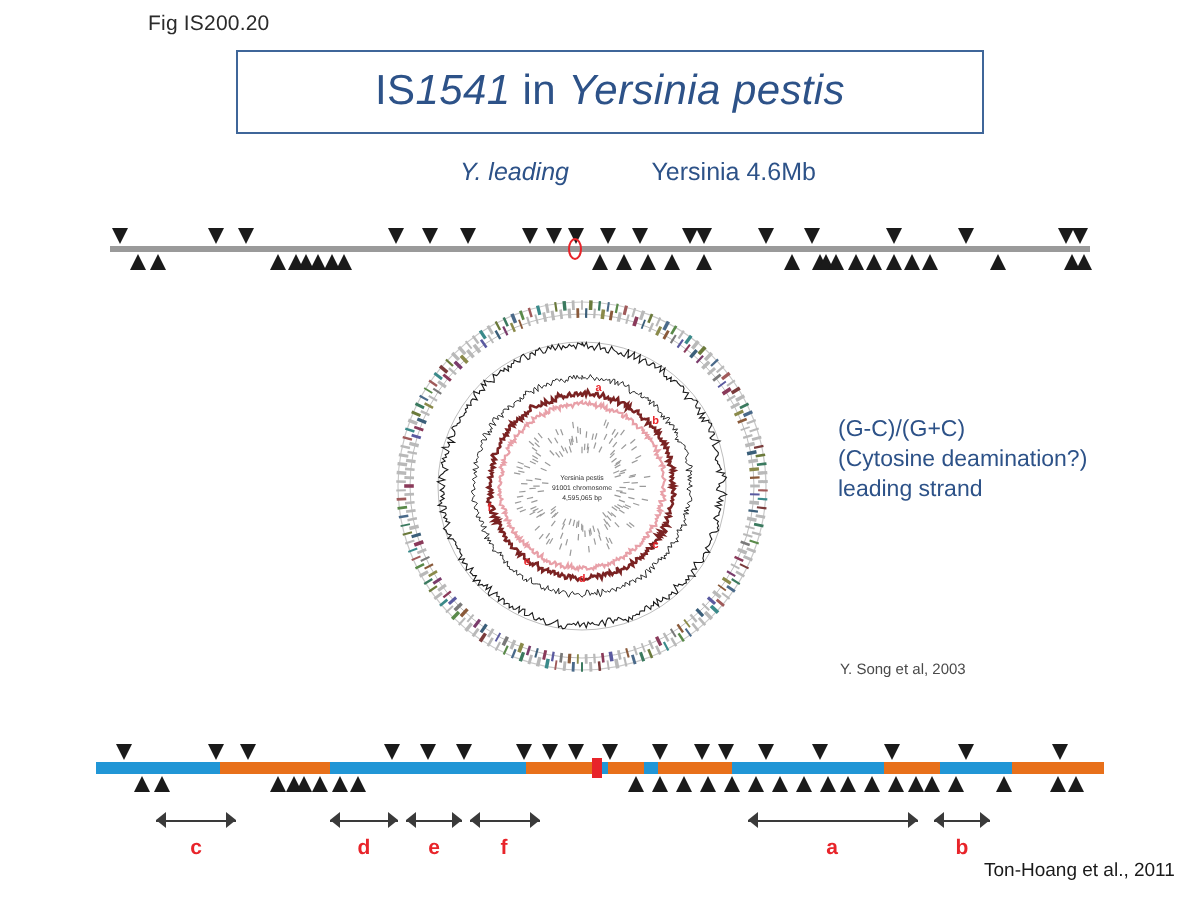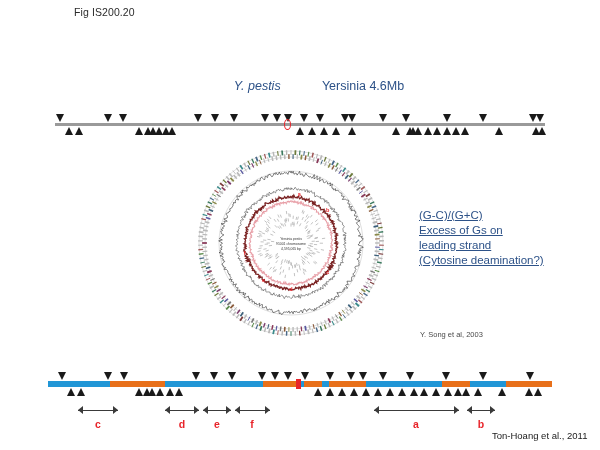--- a/index.html
+++ b/index.html
@@ -70,21 +70,21 @@
     border-radius:50%;box-sizing:border-box;background:transparent;
   }
   .redblock{position:absolute;width:5px;height:10px;background:#e8242a;}
 
   
   .circos{position:absolute;left:196px;top:148px;width:190px;height:190px;}
 
   
   .note{
     position:absolute;left:419px;top:208px;
-    font-size:11.5px;line-height:15px;color:#2d5288;text-decoration:underline;
+    font-size:11.5px;line-height:15px;color:#2d5288;
   }
   .cite-song{
     position:absolute;left:420px;top:330px;
     font-size:7.5px;color:#4a4a4a;
   }
   .cite-ton{
     position:absolute;left:492px;top:430px;
     font-size:9.5px;color:#1a1a1a;
   }
 
@@ -101,22 +101,25 @@
   }
 </style>
 </head>
 <body>
 
 <div class="slide">
 
 
   <div class="fig-label">Fig IS200.20</div>
 
-
-  <div class="subtitle"><span><i>Y. pestis</i><span> Yersinia 4.6Mb</span></span></div>
+  <div class="title-box">
+    <div class="title"><span>IS</span><i>1541</i><span> in </span><i>Yersinia pestis</i></div>
+  </div>
+
+  <div class="subtitle"><span><i>Y. leading</i><span> Yersinia 4.6Mb</span></span></div>
 
   <div class="genome" id="top-genome" style="left: 55px; top: 123px; width: 490px; height: 3px;">
     <div class="gline"></div>
   <div class="tri up" style="left: 1px; top: -9px;"></div>
       <div class="tri up" style="left: 49px; top: -9px;"></div>
       <div class="tri up" style="left: 64px; top: -9px;"></div>
       <div class="tri up" style="left: 139px; top: -9px;"></div>
       <div class="tri up" style="left: 156px; top: -9px;"></div>
       <div class="tri up" style="left: 175px; top: -9px;"></div>
       <div class="tri up" style="left: 206px; top: -9px;"></div>
@@ -603,23 +606,22 @@
           <text x="48.63556033812472" y="107.42331416492098" font-size="5.5" font-weight="bold" fill="#e8242a" text-anchor="middle" font-family="Liberation Sans, sans-serif">f</text>
         </g>
       <text x="95" y="92" font-family="Liberation Sans, sans-serif" font-size="3.4" fill="#333" text-anchor="middle">Yersinia pestis</text>
       <text x="95" y="97" font-family="Liberation Sans, sans-serif" font-size="3.4" fill="#333" text-anchor="middle">91001 chromosome</text>
       <text x="95" y="102" font-family="Liberation Sans, sans-serif" font-size="3.4" fill="#333" text-anchor="middle">4,595,065 bp</text>
     </svg>
   </div>
 
   <div class="note">
     <div>(G-C)/(G+C)</div>
-    <div>Excess of Gs on</div>
+    <div>(Cytosine deamination?)</div>
     <div>leading strand</div>
-    <div>(Cytosine deamination?)</div>
   </div>
 
   <div class="cite-song">Y. Song et al, 2003</div>
 
   <div class="genome" id="bottom-genome" style="left: 48px; top: 381px; width: 504px; height: 6px;">
       <div class="bar-seg" style="left: 0px; width: 62px; background: rgb(33, 150, 214);"></div>
       <div class="bar-seg" style="left: 62px; width: 55px; background: rgb(232, 112, 26);"></div>
       <div class="bar-seg" style="left: 117px; width: 98px; background: rgb(33, 150, 214);"></div>
       <div class="bar-seg" style="left: 215px; width: 34px; background: rgb(232, 112, 26);"></div>
       <div class="bar-seg" style="left: 249px; width: 7px; background: rgb(33, 150, 214);"></div>

